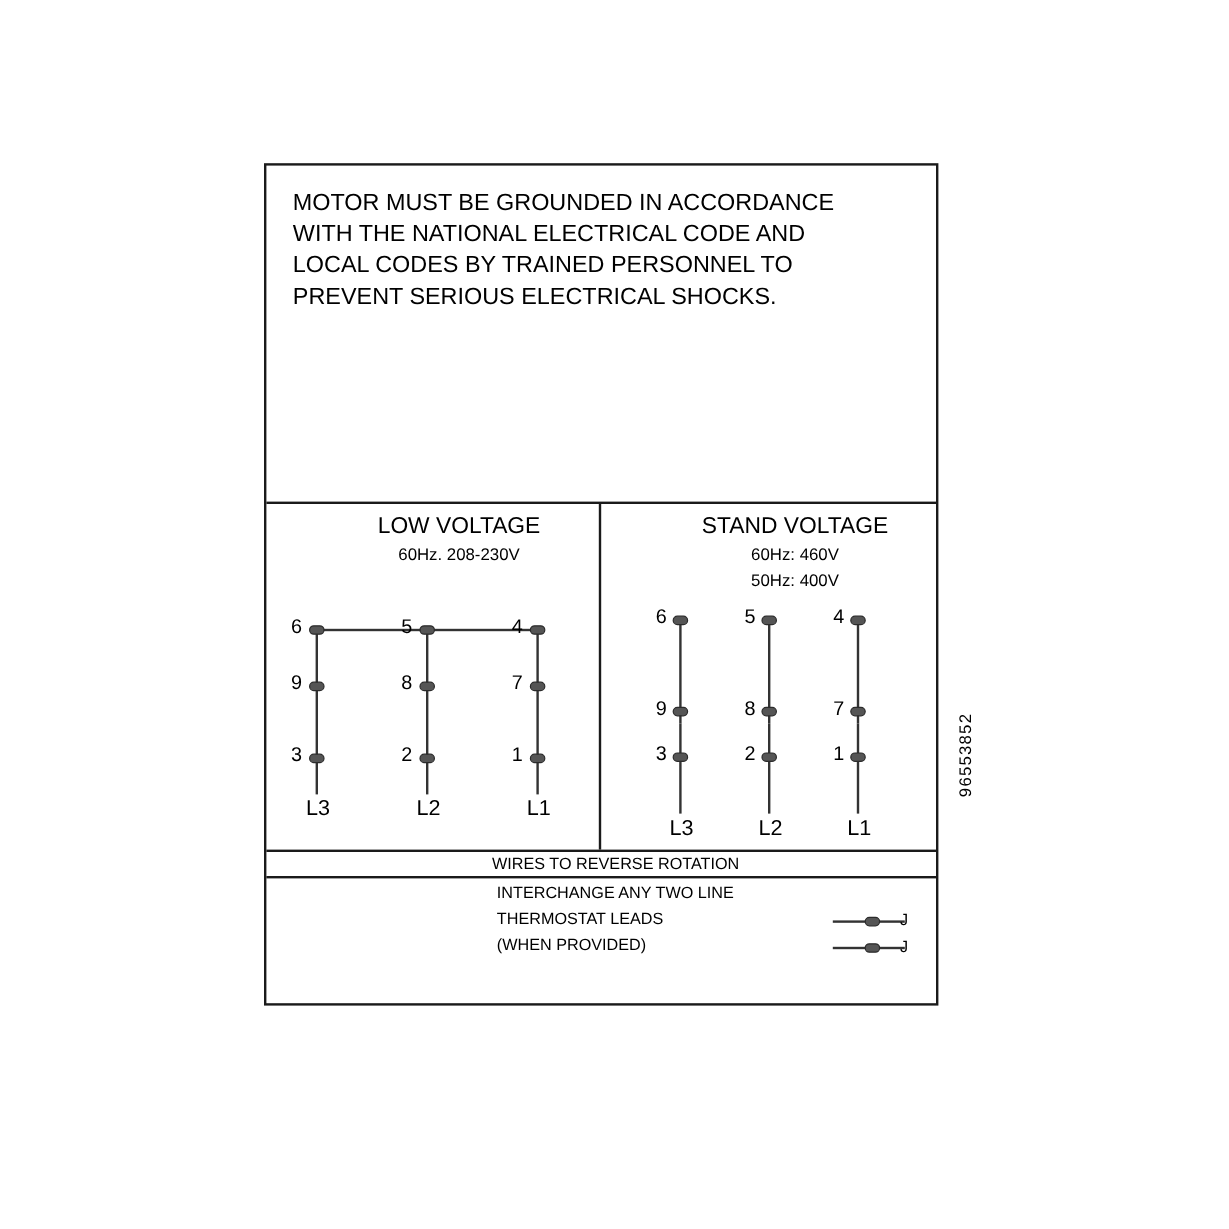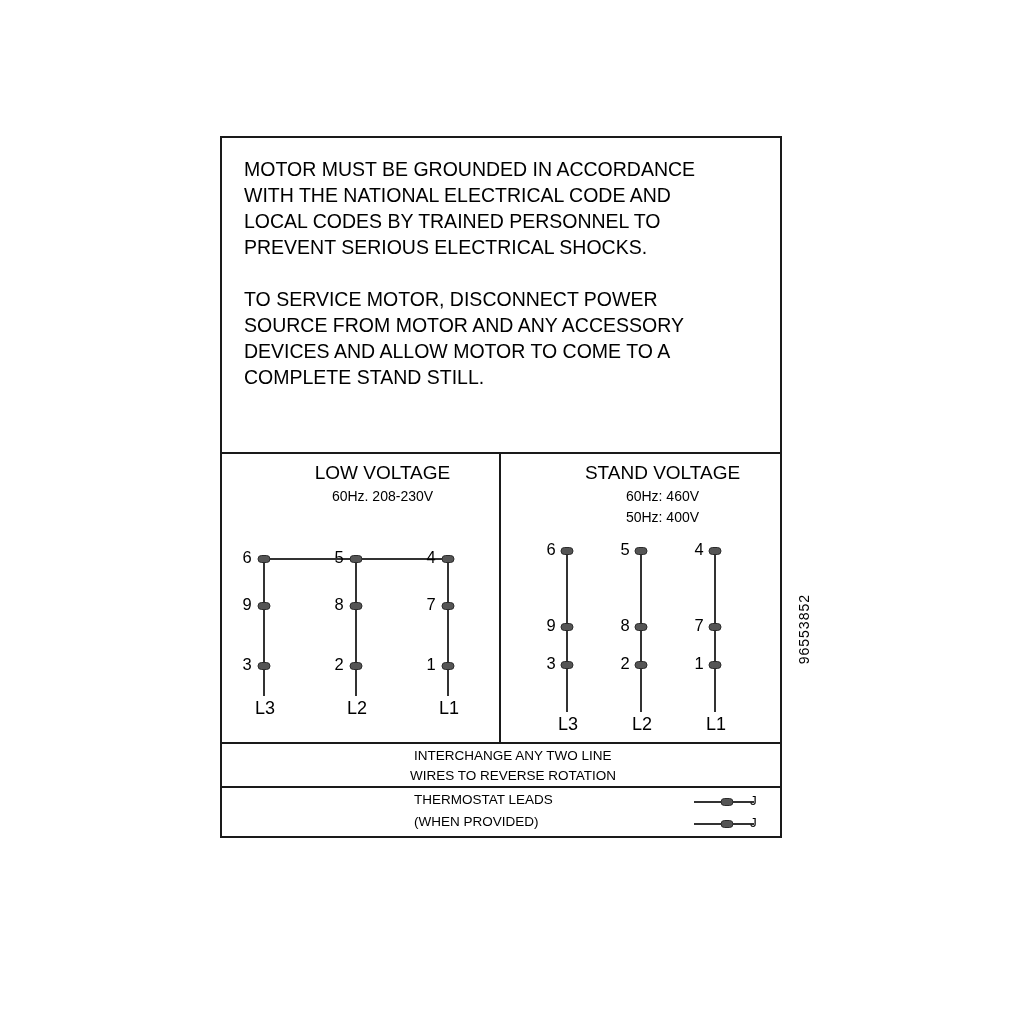--- a/index.html
+++ b/index.html
@@ -35,21 +35,21 @@
   .header-title {
     font-size: 26px;
     font-weight: bold;
     letter-spacing: 0.5px;
   }
   
   .body-text {
     padding: 18px 22px 10px 22px;
     border-bottom: 2px solid #1a1a1a;
     box-sizing: border-box;
-    height: 316px;
+    height: 282px;
   }
   .para {
     font-size: 19.5px;
     line-height: 26px;
     white-space: pre-line;
   }
   .para + .para { margin-top: 26px; }
   
   .diagrams {
     display: flex;
@@ -131,24 +131,20 @@
 <body>
 
 <div id="plate">
 
 
   <div class="body-text">
     <div class="para">MOTOR MUST BE GROUNDED IN ACCORDANCE
 WITH THE NATIONAL ELECTRICAL CODE AND
 LOCAL CODES BY TRAINED PERSONNEL TO
 PREVENT SERIOUS ELECTRICAL SHOCKS.</div>
-    <div class="para">TO SERVICE MOTOR, DISCONNECT POWER
-SOURCE FROM MOTOR AND ANY ACCESSORY
-DEVICES AND ALLOW MOTOR TO COME TO A
-COMPLETE STAND STILL.</div>
   </div>
 
   <div class="diagrams">
 
     <div class="panel left">
       <div class="panel-title">LOW VOLTAGE</div>
       <div class="panel-sub">60Hz. 208-230V</div>
       <div class="stage">
 
         <div class="wire h" style="left:42px; top:105px; width:184px;"></div>
@@ -219,25 +215,25 @@
         <div class="lead-label" style="left:198px; top:209px;">1</div>
 
         <div class="line-label" style="left:67px; top:270px;">L3</div>
         <div class="line-label" style="left:141px; top:270px;">L2</div>
         <div class="line-label" style="left:215px; top:270px;">L1</div>
       </div>
     </div>
   </div>
 
   <div class="footer">
+    <div class="frow sep" style="height:22px;">
+      <span class="ftext" style="left:188px; top:2px;">WIRES TO  REVERSE ROTATION</span>
+    </div>
     <div class="frow" style="height:22px;">
       <span class="ftext" style="left:192px; top:4px;">INTERCHANGE ANY TWO LINE</span>
-    </div>
-    <div class="frow sep" style="height:22px;">
-      <span class="ftext" style="left:188px; top:2px;">WIRES TO  REVERSE ROTATION</span>
     </div>
     <div class="frow" style="height:22px;">
       <span class="ftext" style="left:192px; top:4px;">THERMOSTAT LEADS</span>
       <span class="wire h" style="left:472px; top:14px; width:60px;"></span>
       <span class="term" style="left:505px; top:14px;"></span>
       <span class="jlabel" style="left:528px; top:5px;">J</span>
     </div>
     <div class="frow" style="height:24px;">
       <span class="ftext" style="left:192px; top:4px;">(WHEN PROVIDED)</span>
       <span class="wire h" style="left:472px; top:14px; width:60px;"></span>

